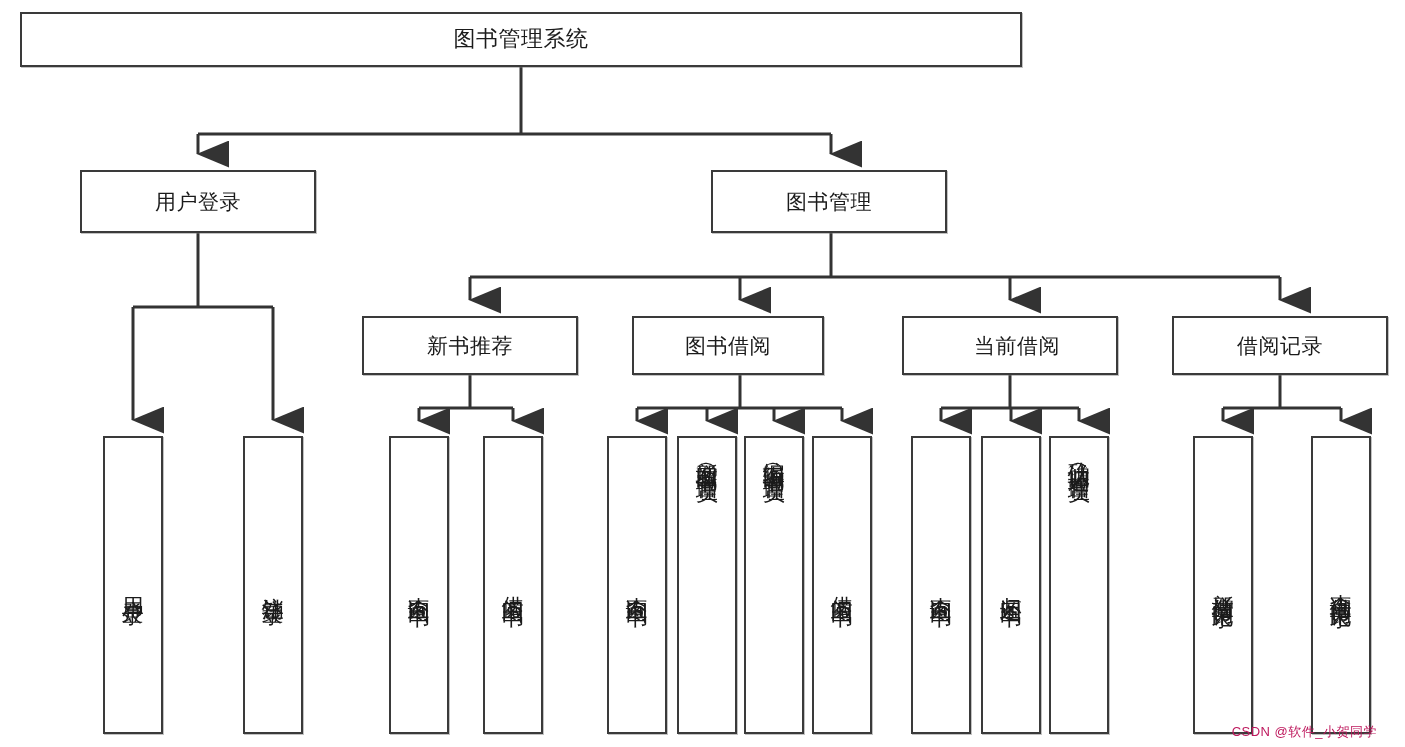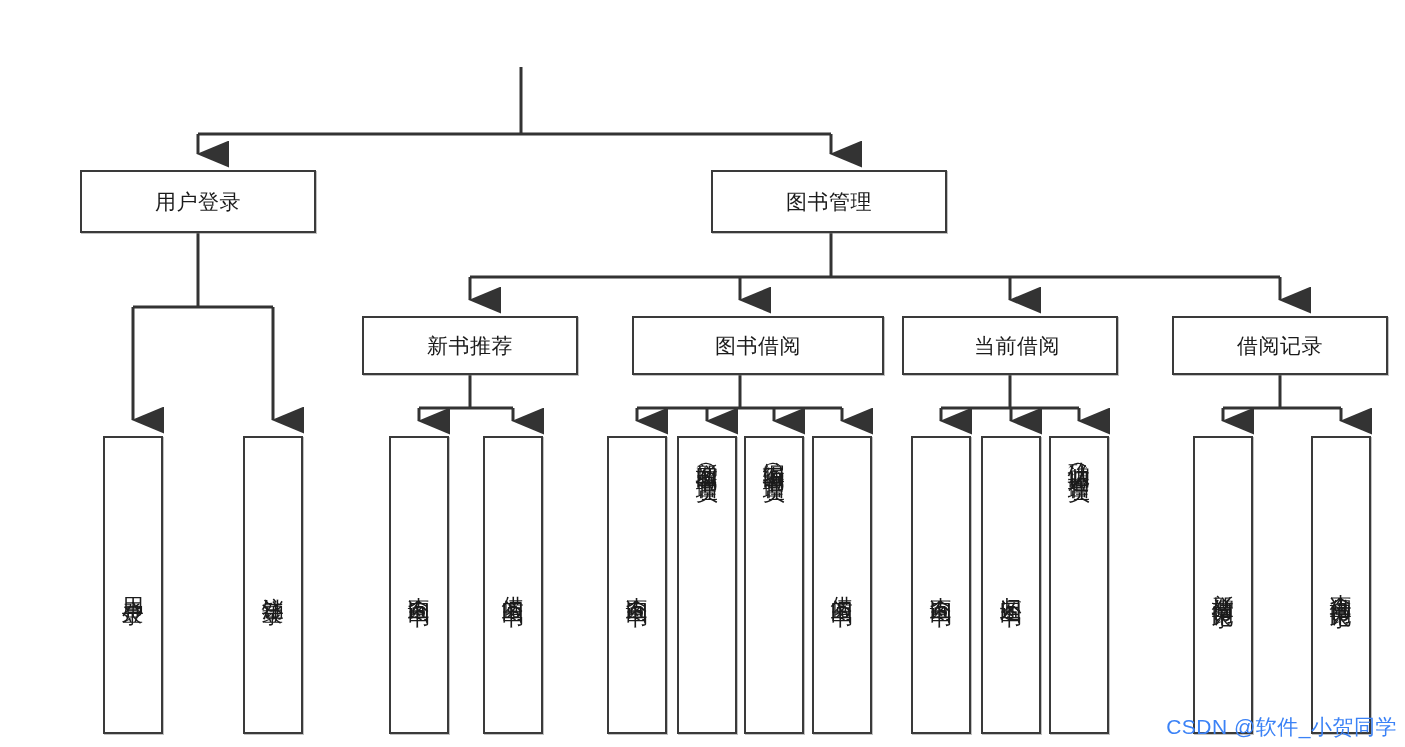--- a/index.html
+++ b/index.html
@@ -70,24 +70,24 @@
     left: 0;
     right: 0;
     top: 0;
     bottom: 0;
     display: flex;
     align-items: center;
     justify-content: center;
   }
   #watermark {
     position: absolute;
-    right: 8px;
+    right: 28px;
     bottom: 6px;
-    font-size: 21px;
-    color: #3b82f6;
+    font-size: 13px;
+    color: #be185d;
     letter-spacing: 0.5px;
     white-space: nowrap;
   }
 </style>
 </head>
 <body>
 
 <div id="canvas">
 
   <svg id="wires" viewBox="0 0 1405 747" width="1405" height="747">
@@ -133,32 +133,35 @@
       <path d="M 1011 408 L 1011 421" marker-end="url(#arrow)"></path>
       <path d="M 1079 408 L 1079 421" marker-end="url(#arrow)"></path>
 
       <path d="M 1280 375 L 1280 408"></path>
       <path d="M 1223 408 L 1341 408"></path>
       <path d="M 1223 408 L 1223 421" marker-end="url(#arrow)"></path>
       <path d="M 1341 408 L 1341 421" marker-end="url(#arrow)"></path>
     </g>
   </svg>
 
+  <div class="node horizontal root" style="left:20px; top:12px; width:1002px; height:55px;">
+    <span class="label">图书管理系统</span>
+  </div>
 
   <div class="node horizontal" style="left:80px; top:170px; width:236px; height:63px;">
     <span class="label">用户登录</span>
   </div>
   <div class="node horizontal" style="left:711px; top:170px; width:236px; height:63px;align-items:center;">
     <span class="label">图书管理</span>
   </div>
 
   <div class="node horizontal" style="left:362px; top:316px; width:216px; height:59px;">
     <span class="label">新书推荐</span>
   </div>
-  <div class="node horizontal" style="left:632px; top:316px; width:252px; height:59px;">
+  <div class="node horizontal" style="left:632px; top:316px; width:192px; height:59px;">
     <span class="label">图书借阅</span>
   </div>
   <div class="node horizontal" style="left:902px; top:316px; width:216px; height:59px;padding-left:14px;">
     <span class="label">当前借阅</span>
   </div>
   <div class="node horizontal" style="left:1172px; top:316px; width:216px; height:59px;align-items:center;">
     <span class="label">借阅记录</span>
   </div>
 
   <div class="node vertical" style="left:103px; top:436px; width:60px; height:298px;">

